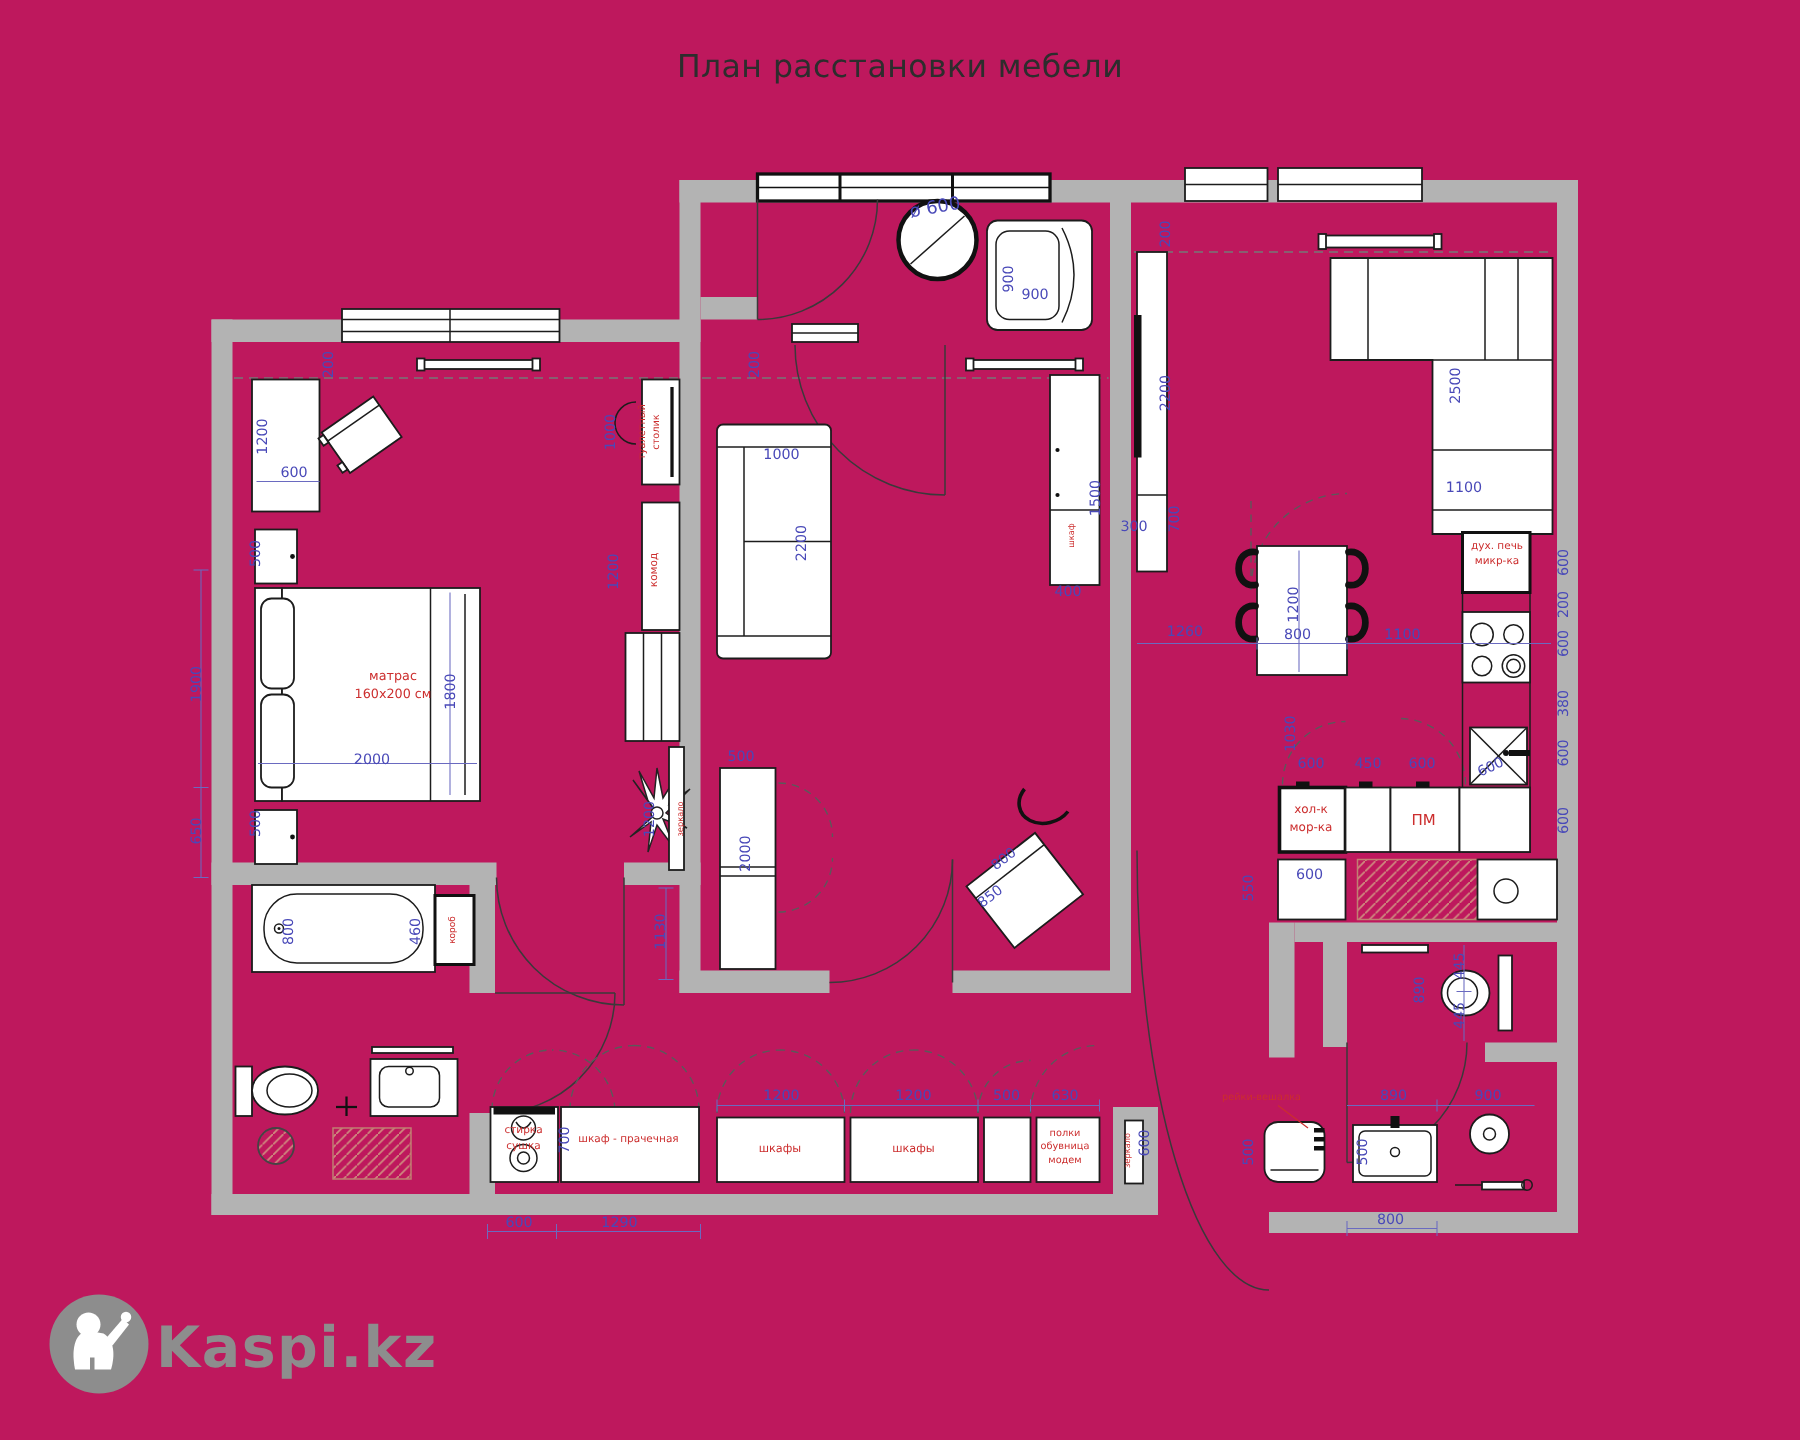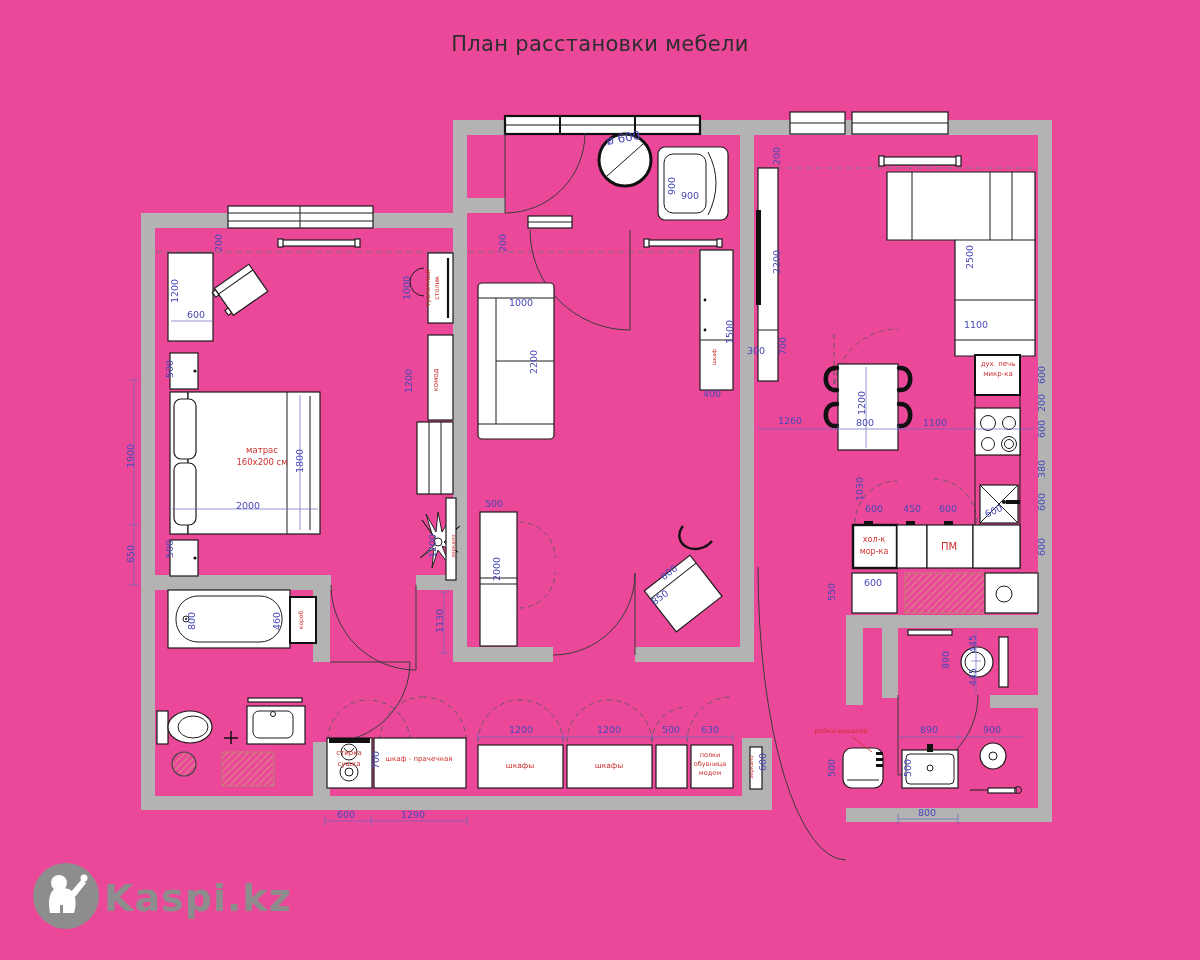--- a/index.html
+++ b/index.html
@@ -1,16 +1,16 @@
 <!DOCTYPE html>
 <html><head>
 <meta charset="utf-8">
 <style>
   html,body{margin:0;padding:0;background:#ffffff;}
-  .page{width:1200px;height:960px;position:relative;background:#ec4899;overflow:hidden;}
+  .page{width:1200px;height:960px;position:relative;background:#be185d;overflow:hidden;}
   svg{display:block;}
   text{font-family:"DejaVu Sans", sans-serif;}
   .title-text{font-size:21px;fill:#2d2d2d;font-weight:500;letter-spacing:.3px;}
   .dim{font-size:9.5px;}
   .rlab{font-size:8px;}
   .wm-text{font-size:38px;font-weight:bold;fill:#8d8d8d;letter-spacing:1px;}
   .furn{fill:#ffffff;stroke:#1c1c1c;stroke-width:1.2;}
   .furnl{fill:none;stroke:#1c1c1c;stroke-width:1;}
   .door{fill:none;stroke:#3a3a3a;stroke-width:1;}
   .ddash{fill:none;stroke:#5a5a5a;stroke-width:.9;stroke-dasharray:5 4;}

